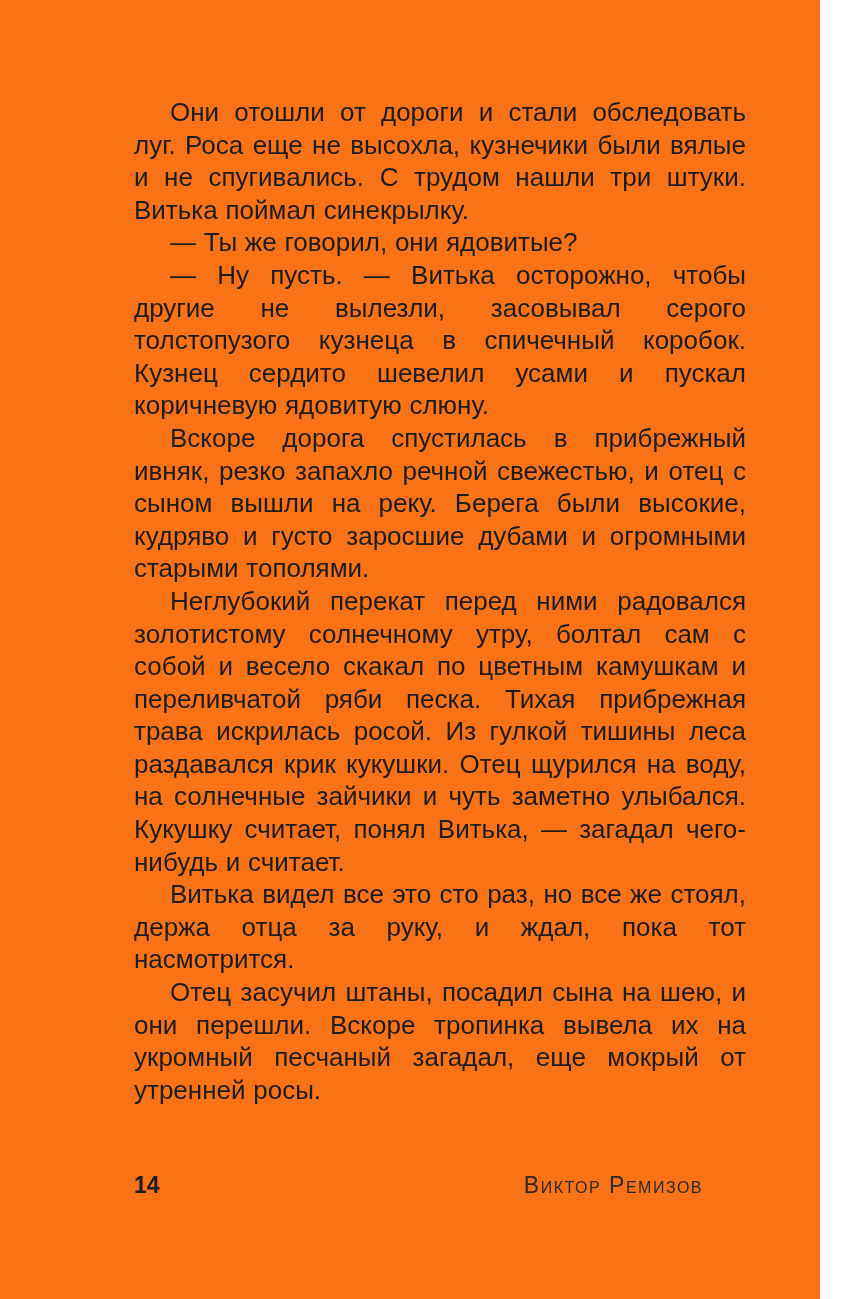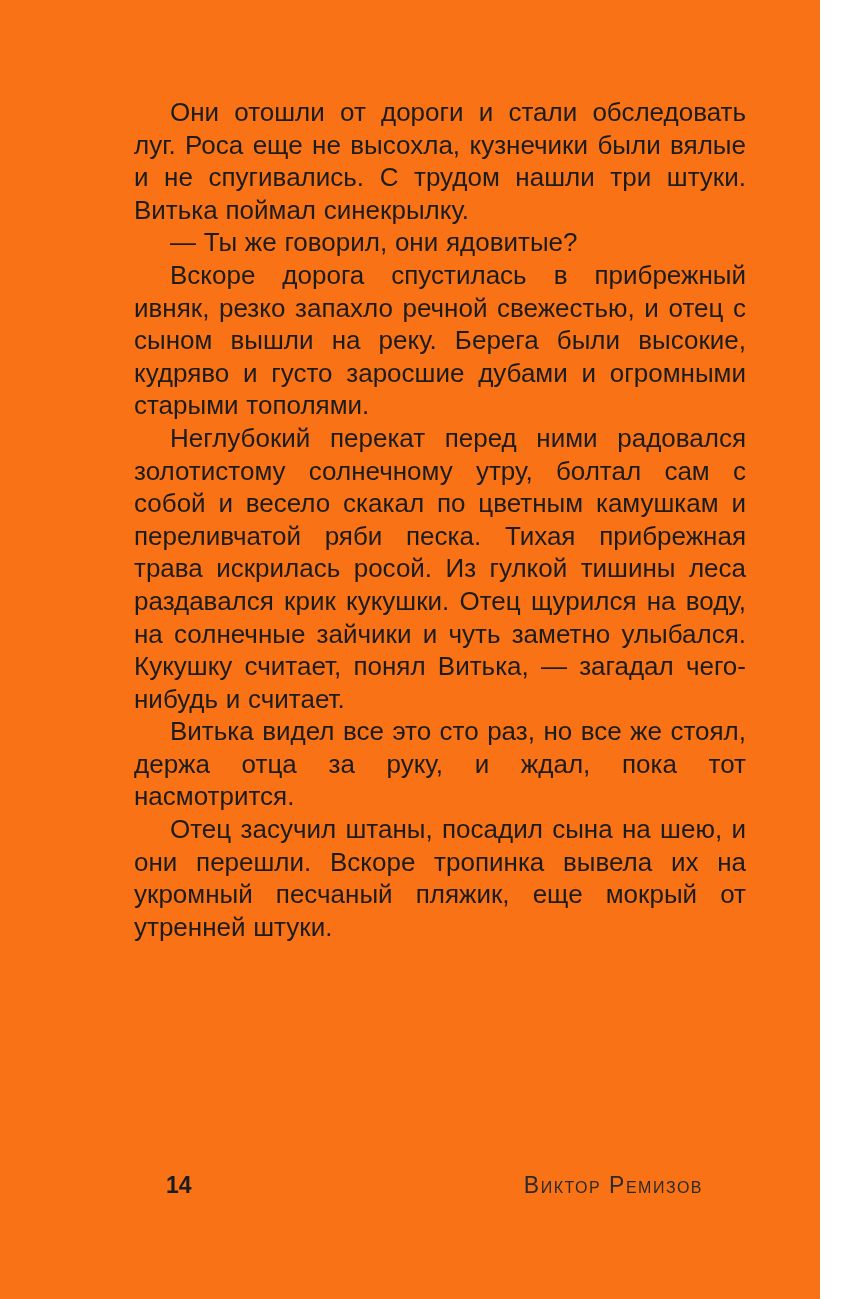--- a/index.html
+++ b/index.html
@@ -39,39 +39,39 @@
     right: 117px;
     top: 1172px;
     display: flex;
     justify-content: space-between;
     align-items: baseline;
   }
   .page-number {
     font-size: 23px;
     font-weight: bold;
     color: #1c1c1c;
-    margin-left: 32px;
   }
   .author-name {
     font-size: 23px;
     font-variant: small-caps;
     letter-spacing: 1.5px;
     color: #2a2a2a;
   }
 </style>
 </head>
 <body>
 
 <div class="page">
   <div class="text-block">
 
   <p class="para">Они отошли от дороги и стали обследовать луг. Роса еще не высохла, кузнечики были вялые и не спугивались. С трудом нашли три штуки. Витька поймал синекрылку.</p>
       <p class="para">— Ты же говорил, они ядовитые?</p>
+      <p class="para">— Ну пусть. — Витька осторожно, чтобы другие не вылезли, засовывал серого толстопузого кузнеца в спичечный коробок. Кузнец сердито шевелил усами и пускал коричневую ядовитую слюну.</p>
       <p class="para">Вскоре дорога спустилась в прибрежный ивняк, резко запахло речной свежестью, и отец с сыном вышли на реку. Берега были высокие, кудряво и густо заросшие дубами и огромными старыми тополями.</p>
       <p class="para">Неглубокий перекат перед ними радовался золотистому солнечному утру, болтал сам с собой и весело скакал по цветным камушкам и переливчатой ряби песка. Тихая прибрежная трава искрилась росой. Из гулкой тишины леса раздавался крик кукушки. Отец щурился на воду, на солнечные зайчики и чуть заметно улыбался. Кукушку считает, понял Витька, — загадал чего-нибудь и считает.</p>
       <p class="para">Витька видел все это сто раз, но все же стоял, держа отца за руку, и ждал, пока тот насмотрится.</p>
-      <p class="para">Отец засучил штаны, посадил сына на шею, и они перешли. Вскоре тропинка вывела их на укромный песчаный пляжик, еще мокрый от утренней штуки.</p>
+      <p class="para">Отец засучил штаны, посадил сына на шею, и они перешли. Вскоре тропинка вывела их на укромный песчаный загадал, еще мокрый от утренней росы.</p>
     </div>
   <div class="footer">
     <span class="page-number">14</span>
     <span class="author-name">Виктор Ремизов</span>
   </div>
 </div>
 
 </body></html>

